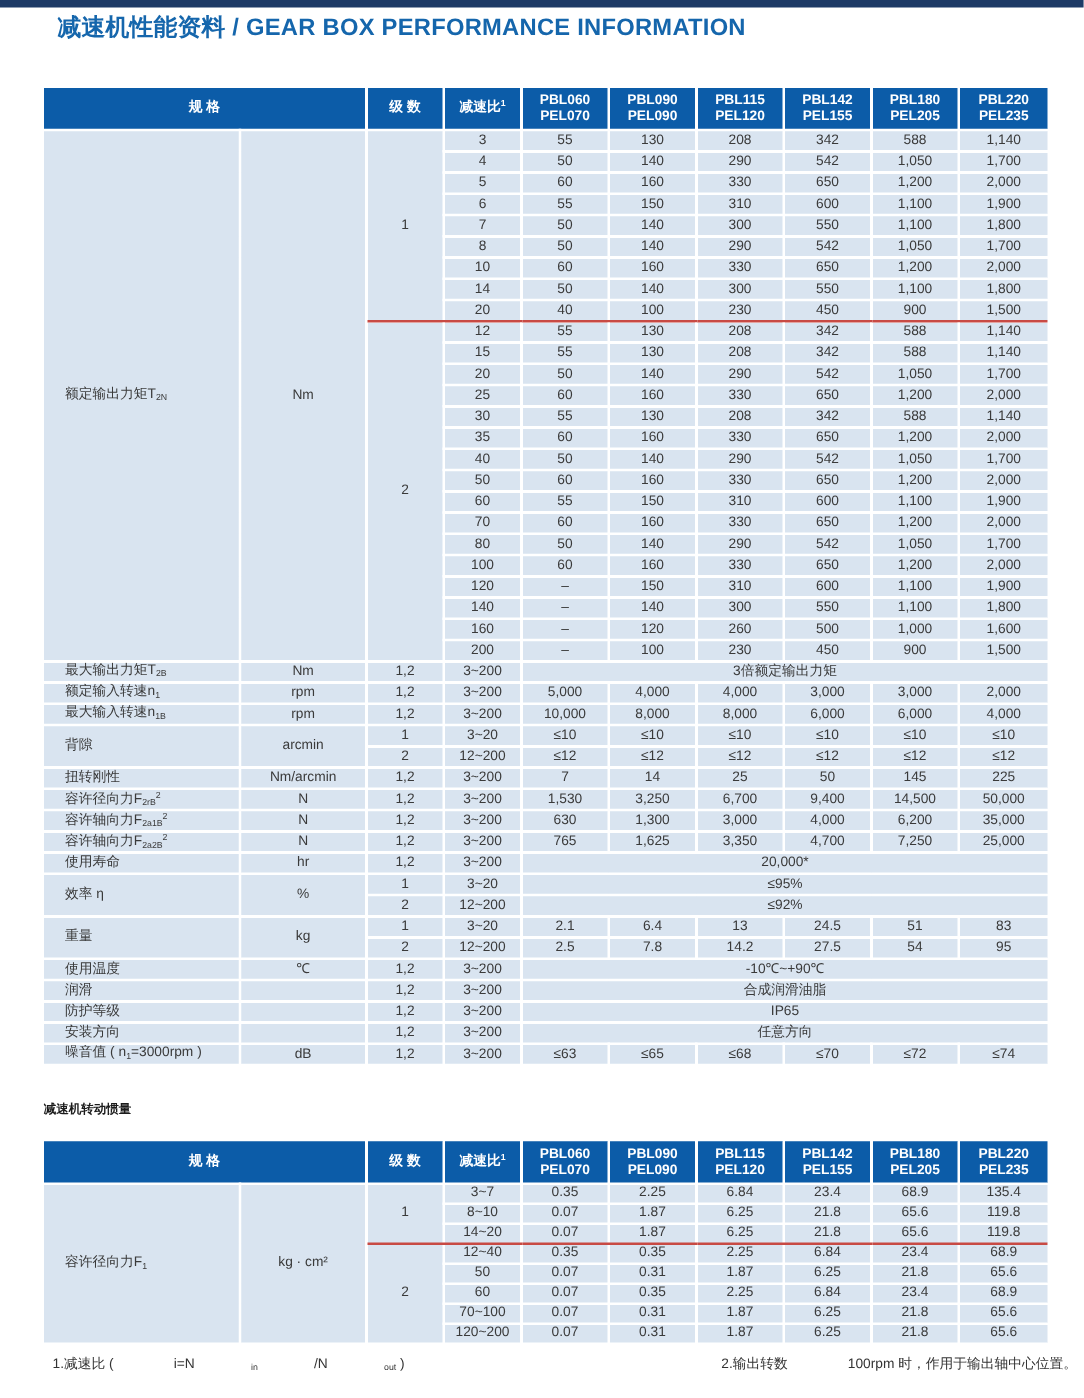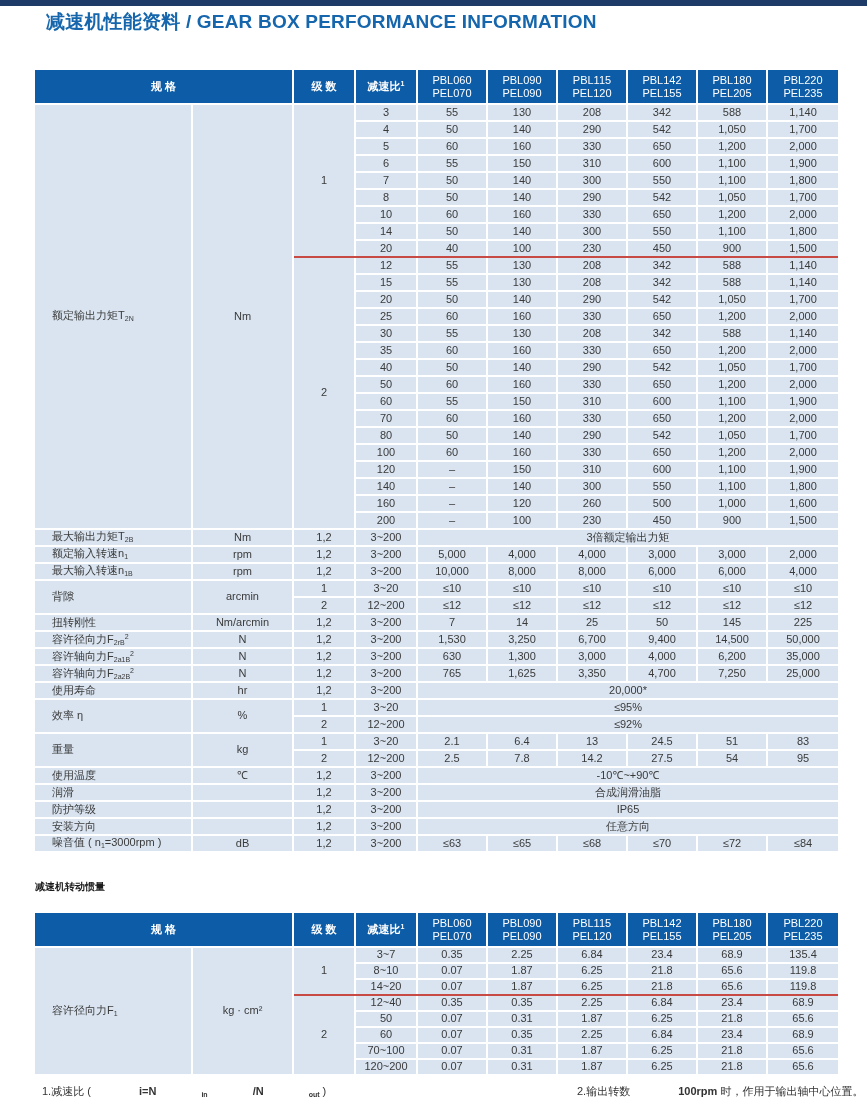--- a/index.html
+++ b/index.html
@@ -22,30 +22,30 @@
   table { border-collapse:collapse; table-layout:fixed; width:803px; }
   th, td {
     border-right:2px solid #fff; border-bottom:2px solid #fff;
     padding:0; text-align:center; vertical-align:middle;
     font-size:11px; line-height:1.05; overflow:hidden; white-space:nowrap;
   }
   tr > *:last-child { border-right:none; }
   th {
     background:#0c5ca8; color:#ffffff; font-weight:bold; height:34px;
   }
-  th .mline { display:block; line-height:13px; font-weight:normal; }
+  th .mline { display:block; line-height:13px; font-weight:bold; }
   td { background:#d9e4f0; color:#3a3a3a; }
   #perf-table tbody tr { height:17px; }
   #inertia-table tbody tr { height:16px; }
   td.label-cell { text-align:left; padding-left:17px; }
   td.red-b { border-bottom:2px solid #c84a44; }
   sub { font-size:7px; vertical-align:-2px; }
   sup { font-size:7px; vertical-align:4px; }
   .fnote { position:absolute; font-size:11px; color:#333; line-height:14px; }
-  .fnote b, .fnote .b { font-weight:bold;padding-left:45px; }
+  .fnote b, .fnote .b { font-weight:normal;padding-left:45px; }
   #fnote-1 { left:42px; top:1084px; }
   #fnote-star { left:42px; top:1100px;margin-top:30px; }
   #fnote-2 { left:577px; top:1084px; }
 </style>
 </head>
 <body>
 
 <div class="topbar"></div>
 
 <h1 class="page-title">减速机性能资料 / GEAR BOX PERFORMANCE INFORMATION</h1>
@@ -498,21 +498,21 @@
         <tr>
           <td class="label-cell" rowspan="1"><span>噪音值 ( n</span><sub>1</sub><span>=3000rpm )</span></td>
           <td rowspan="1">dB</td>
           <td>1,2</td>
           <td>3~200</td>
           <td>≤63</td>
           <td>≤65</td>
           <td>≤68</td>
           <td>≤70</td>
           <td>≤72</td>
-          <td>≤84</td>
+          <td>≤74</td>
         </tr>
       </tbody>
   </table>
 </div>
 
 <h2 class="section2-title">减速机转动惯量</h2>
 
 <div class="tbl-wrap2">
   <table id="inertia-table">
     <colgroup>

